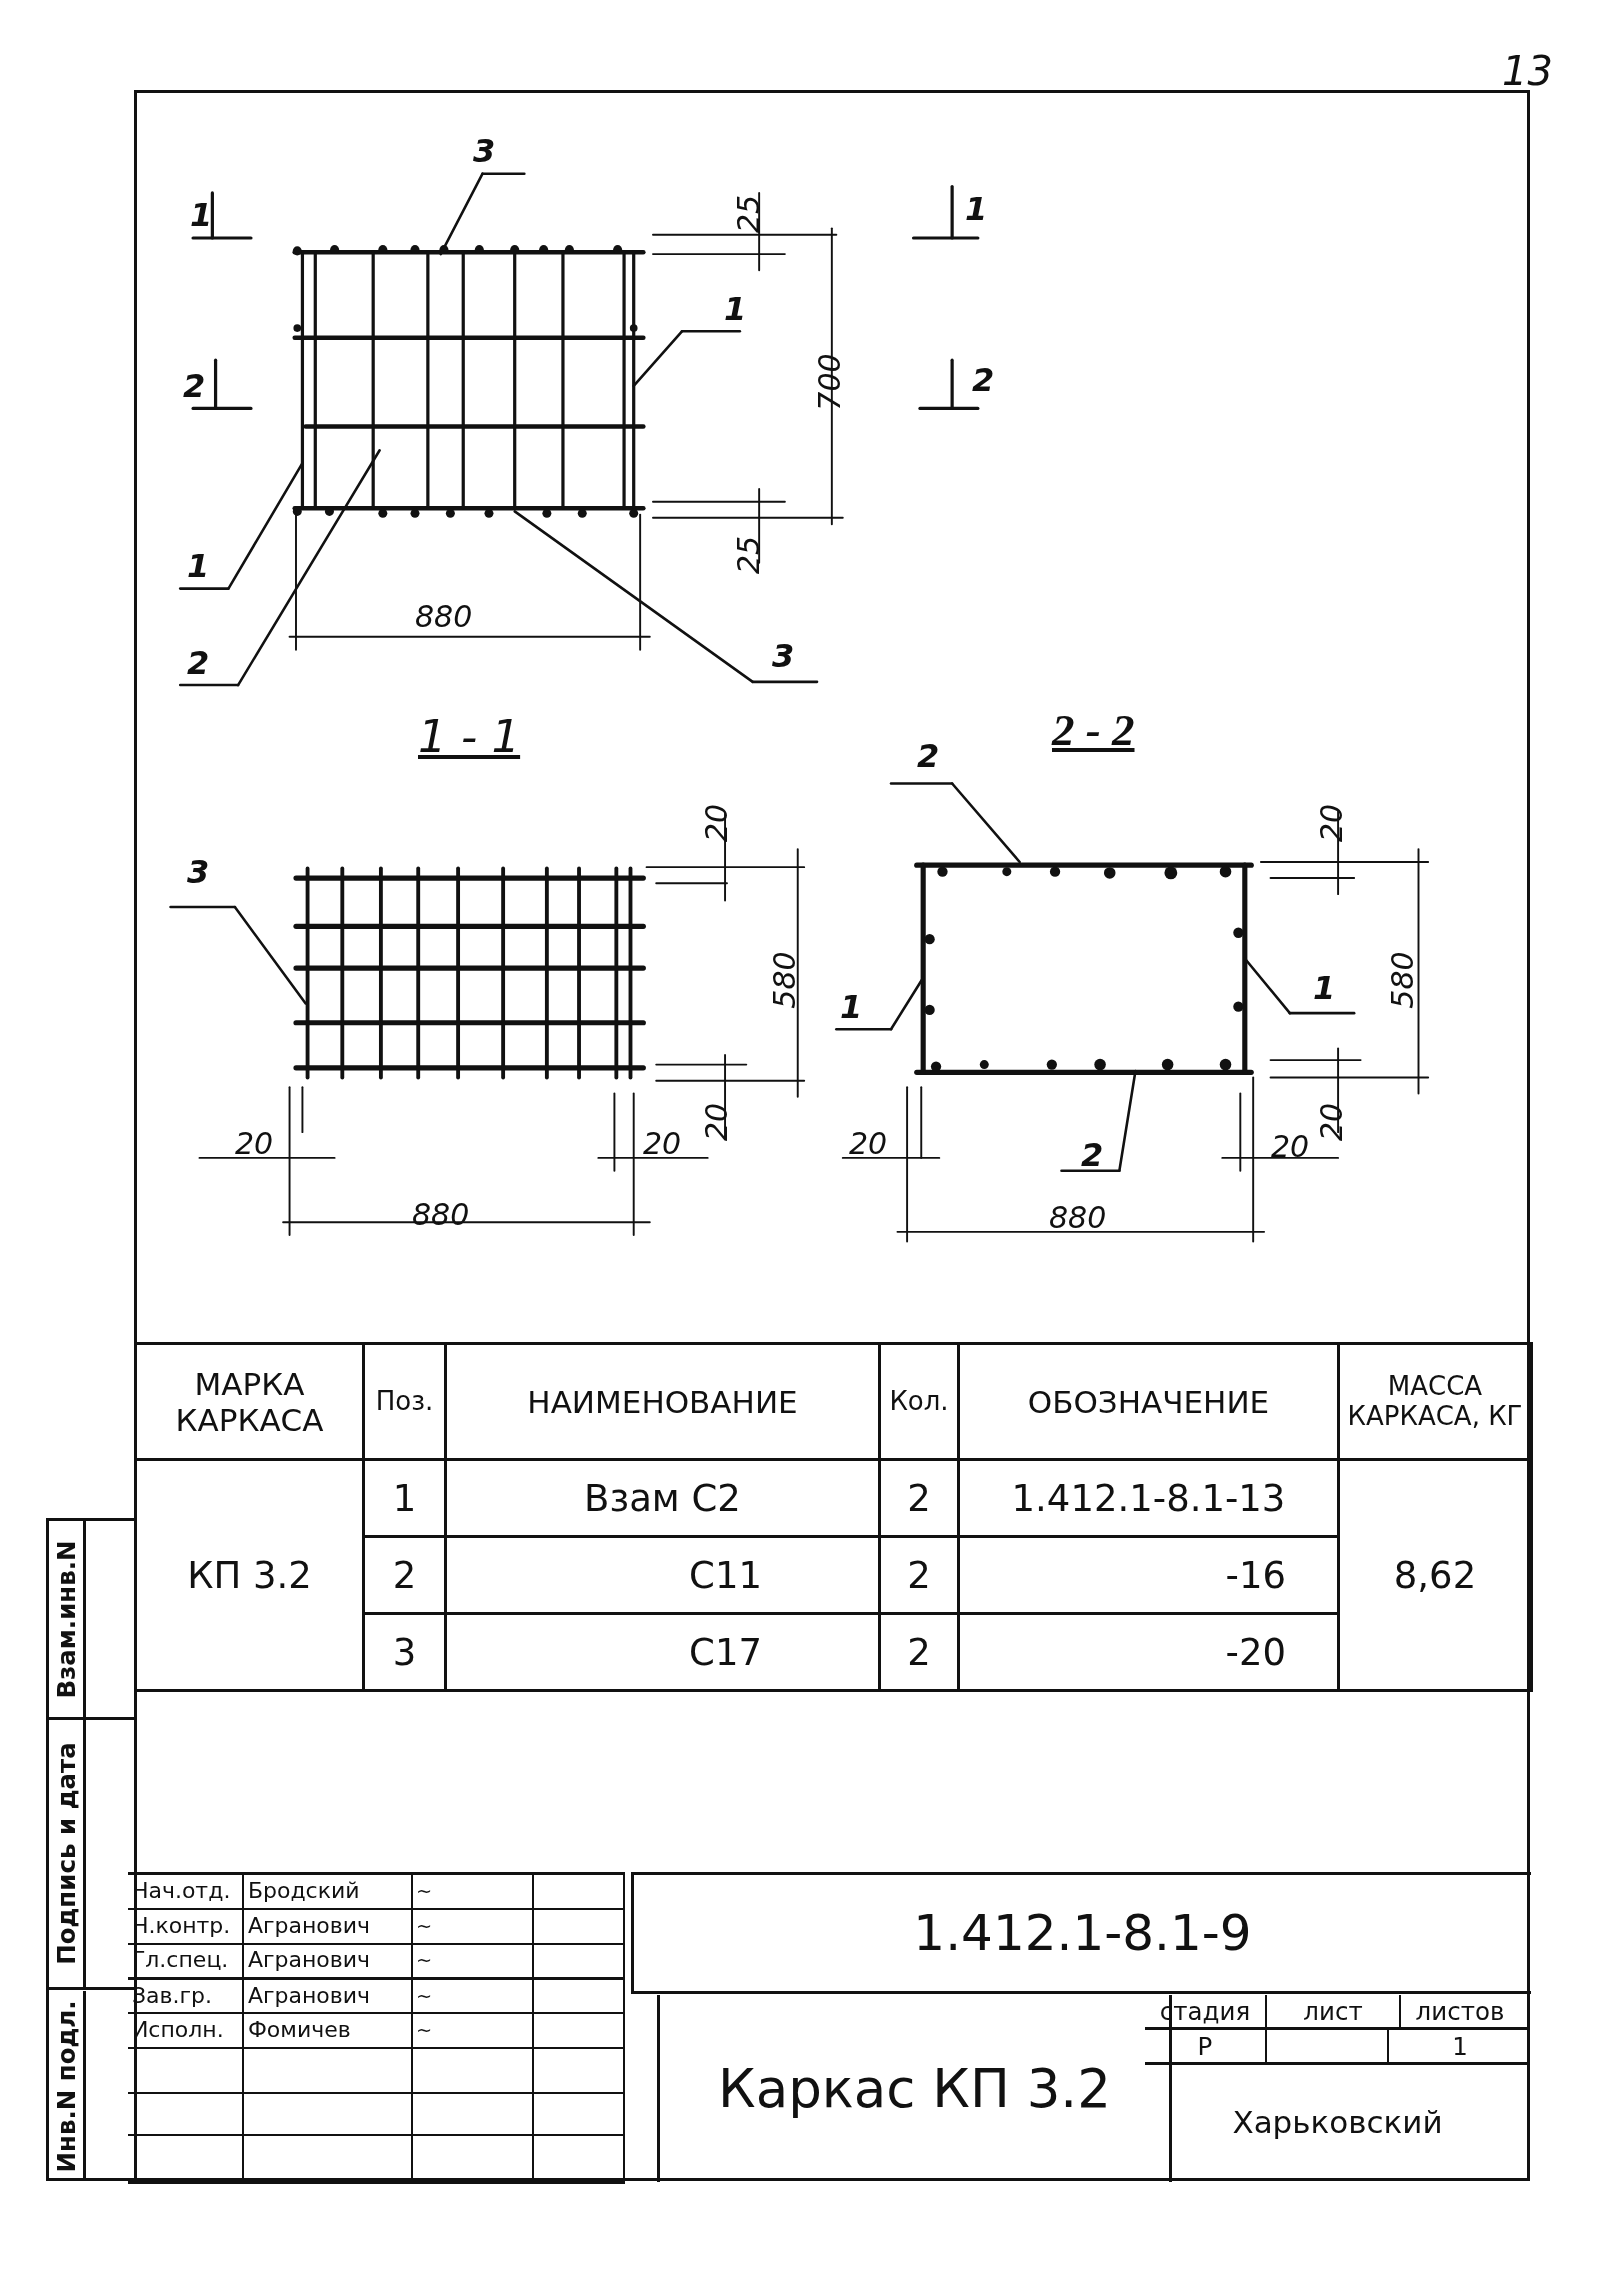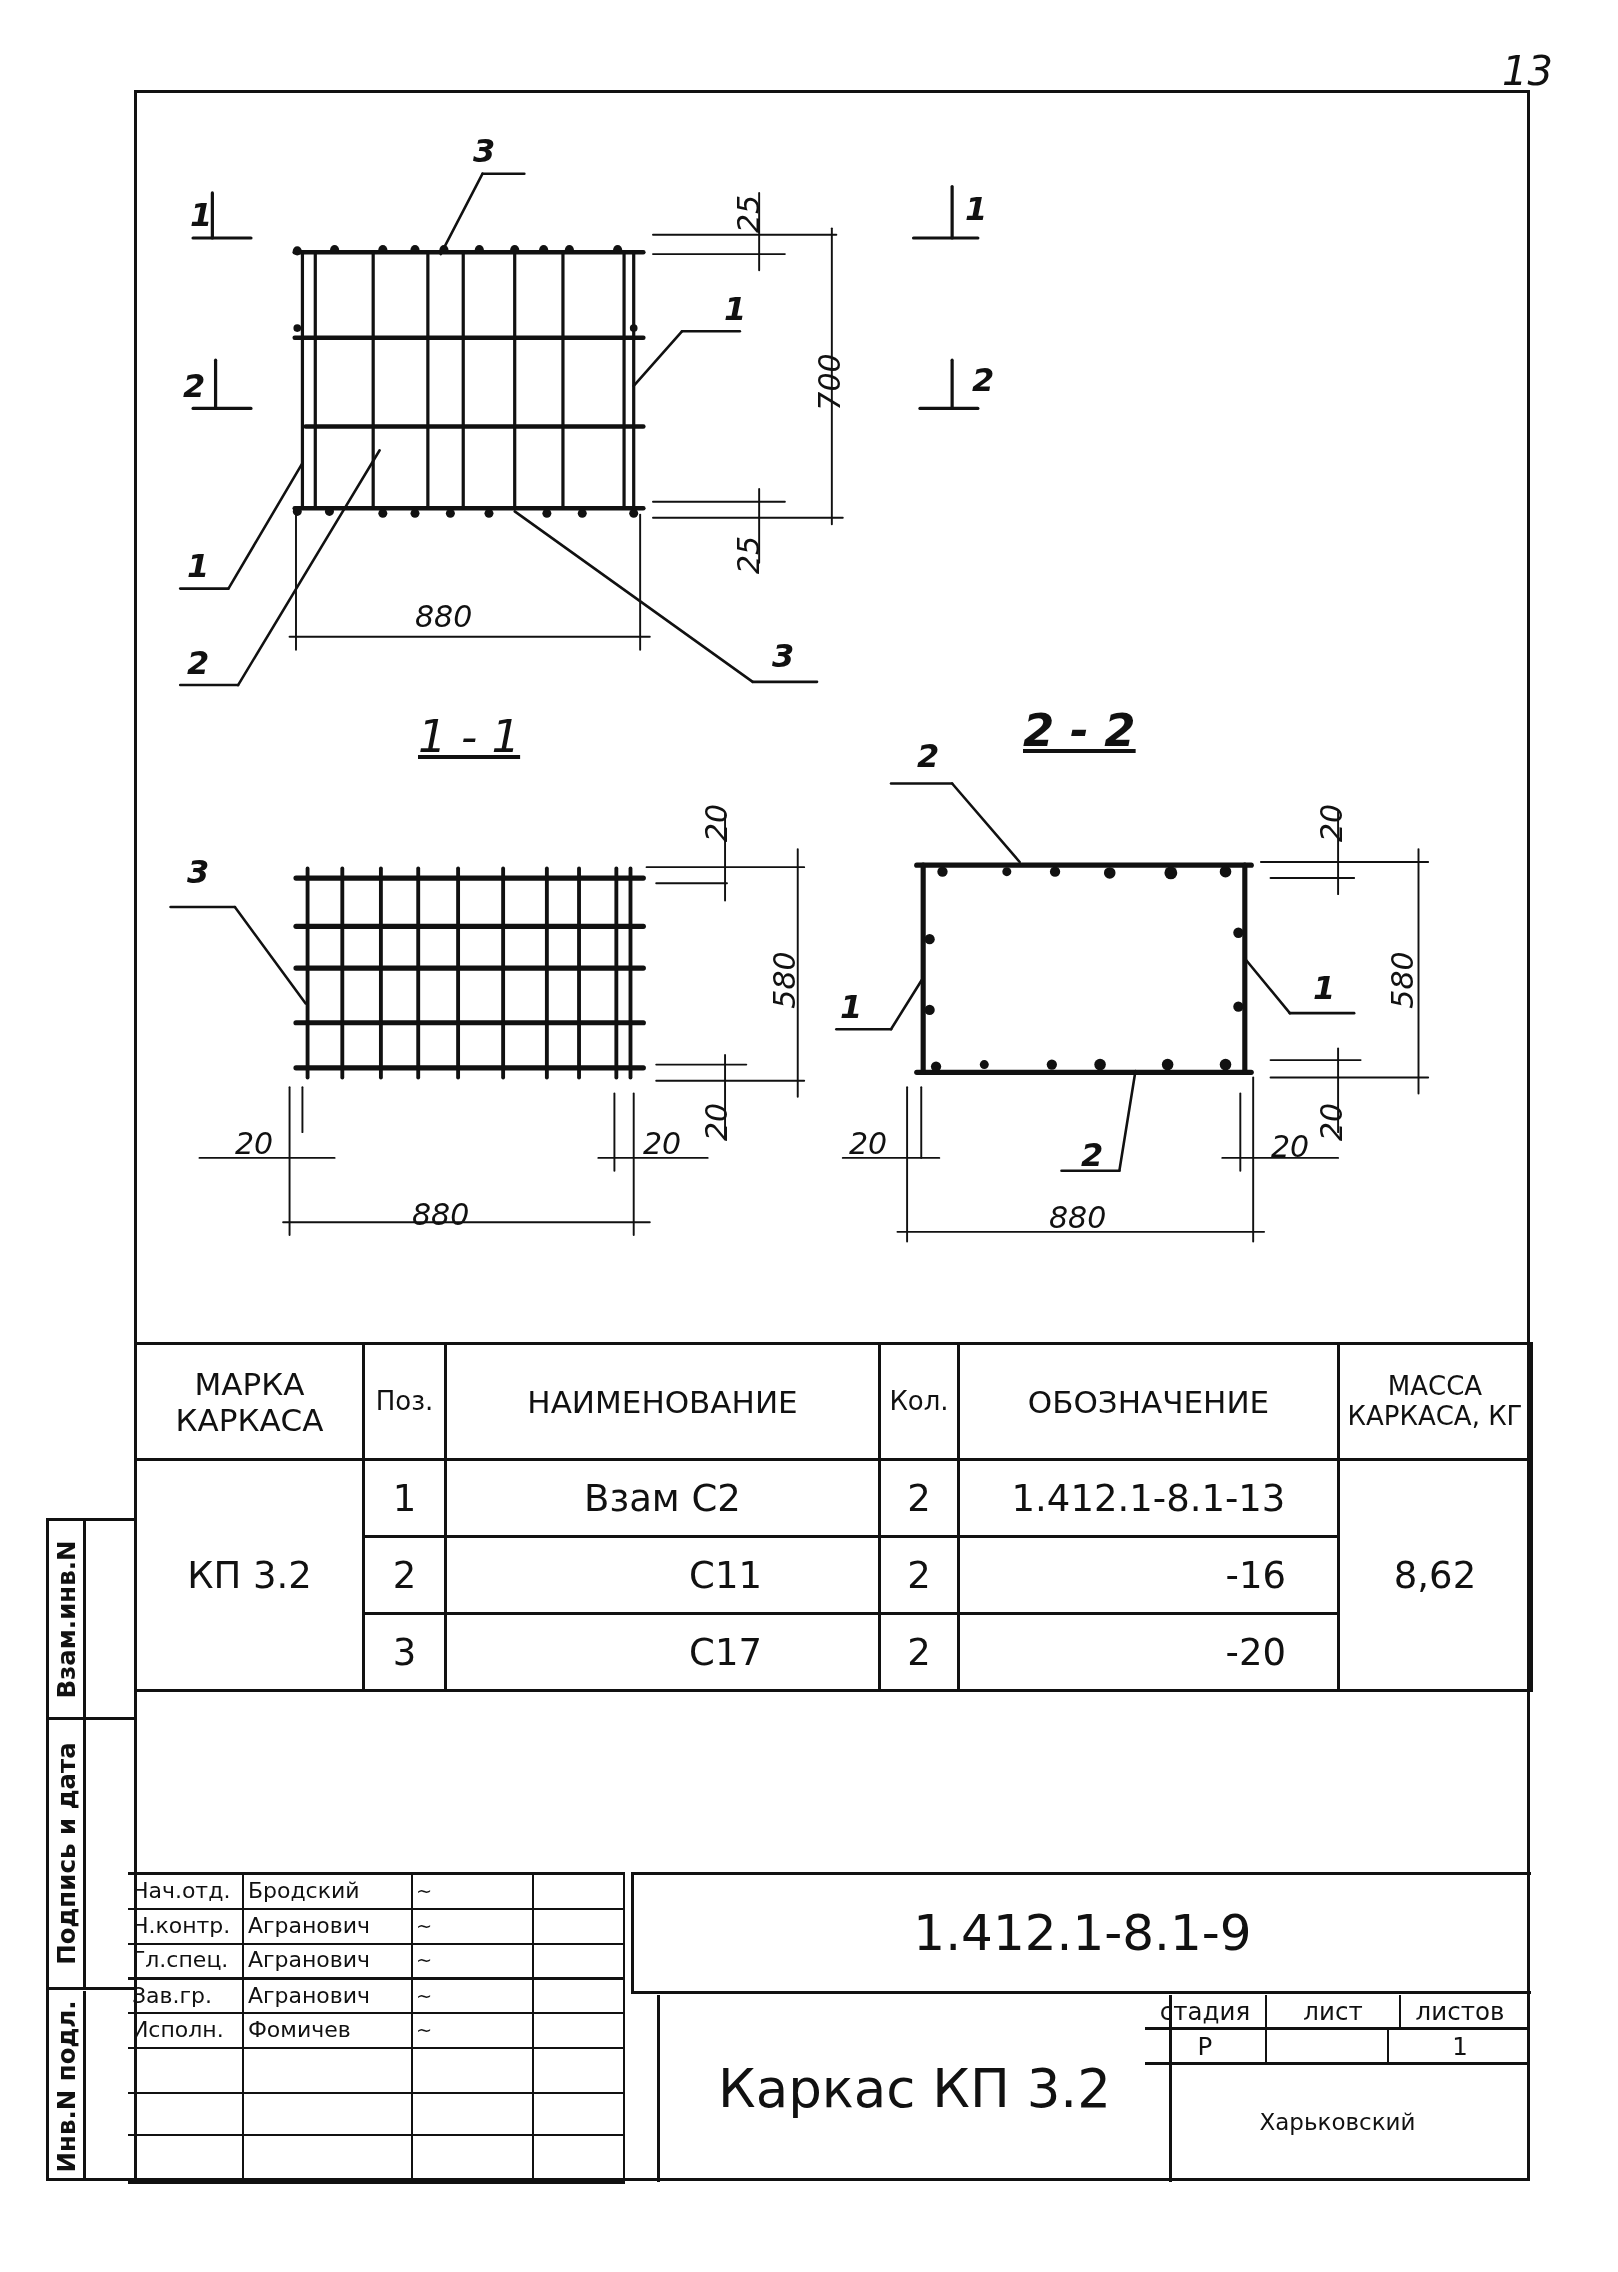--- a/index.html
+++ b/index.html
@@ -24,21 +24,21 @@
   .stamp-cell{position:absolute;top:0;height:100%;border-right:2.6px solid #111;box-sizing:border-box;font-size:22px;line-height:32px;padding-left:3.9px;white-space:nowrap;overflow:hidden;}
   .c-role{left:0;width:116px;}
   .c-name{left:116px;width:169px;}
   .c-sign{left:284px;width:122px;font-family:"DejaVu Serif",serif;font-style:italic;font-size:19.3px;}
   .c-date{left:407px;width:90px;}
   .code-box{position:absolute;left:631px;top:1872px;width:900px;height:122px;border-top:3.2px solid #111;border-left:3.2px solid #111;border-bottom:3.9px solid #111;box-sizing:border-box;display:flex;align-items:center;justify-content:center;font-size:50px;}
   .title-box{position:absolute;left:657px;top:1995px;width:515px;height:187px;border-left:3.2px solid #111;border-right:3.2px solid #111;box-sizing:border-box;display:flex;align-items:center;justify-content:center;font-size:53px;}
   .meta-box{position:absolute;left:1145px;top:1995px;width:385px;height:187px;}
   .meta-row{position:absolute;left:0;width:385px;height:35px;border-bottom:3.2px solid #111;box-sizing:border-box;}
   .meta-cell{position:absolute;top:0;height:100%;border-right:2.6px solid #111;box-sizing:border-box;text-align:center;font-size:24.5px;line-height:33px;}
-  .org{position:absolute;left:1145px;top:2065px;width:385px;height:116px;display:flex;flex-direction:column;align-items:center;justify-content:center;font-size:23px;line-height:1.35;}
+  .org{position:absolute;left:1145px;top:2065px;width:385px;height:116px;display:flex;flex-direction:column;align-items:center;justify-content:center;font-size:31px;line-height:1.35;}
   
   .side{position:absolute;left:46px;top:1518px;width:88px;height:663px;border:3.2px solid #111;border-right:none;box-sizing:border-box;}
   .side-cell{position:absolute;left:0;width:88px;border-bottom:3.2px solid #111;box-sizing:border-box;}
   .side-text{position:absolute;left:0;top:0;width:37px;height:100%;display:flex;align-items:center;justify-content:center;}
   .side-text span{display:block;transform:rotate(-90deg);white-space:nowrap;font-size:24.5px;font-weight:bold;}
 </style>
 </head>
 <body>
 
 <div class="abs page-num">13</div>
@@ -232,21 +232,21 @@
 
 <div class="sec-title" style="left:418px;top:714px;text-decoration:underline;">1 - 1</div>
 <div class="lbl" style="left:187px;top:856px;">3</div>
 <div class="dim" style="left:412px;top:1200px;">880</div>
 <div class="dim" style="left:756px;top:965px;transform:rotate(-90deg);">580</div>
 <div class="dim" style="left:698px;top:808px;transform:rotate(-90deg);">20</div>
 <div class="dim" style="left:698px;top:1107px;transform:rotate(-90deg);">20</div>
 <div class="dim" style="left:235px;top:1129px;">20</div>
 <div class="dim" style="left:643px;top:1129px;">20</div>
 
-<div class="sec-title" style="left:1023px;top:708px;font-weight:bold;text-decoration:underline;">2 - 2</div>
+<div class="sec-title" style="left:1052px;top:708px;font-weight:bold;text-decoration:underline;font-family:Liberation Serif, serif;">2 - 2</div>
 <div class="lbl" style="left:917px;top:740px;">2</div>
 <div class="lbl" style="left:840px;top:991px;">1</div>
 <div class="lbl" style="left:1313px;top:972px;">1</div>
 <div class="lbl" style="left:1081px;top:1139px;">2</div>
 <div class="dim" style="left:1049px;top:1203px;">880</div>
 <div class="dim" style="left:1374px;top:965px;transform:rotate(-90deg);">580</div>
 <div class="dim" style="left:1313px;top:808px;transform:rotate(-90deg);">20</div>
 <div class="dim" style="left:1313px;top:1107px;transform:rotate(-90deg);">20</div>
 <div class="dim" style="left:849px;top:1129px;">20</div>
 <div class="dim" style="left:1271px;top:1132px;">20</div>

